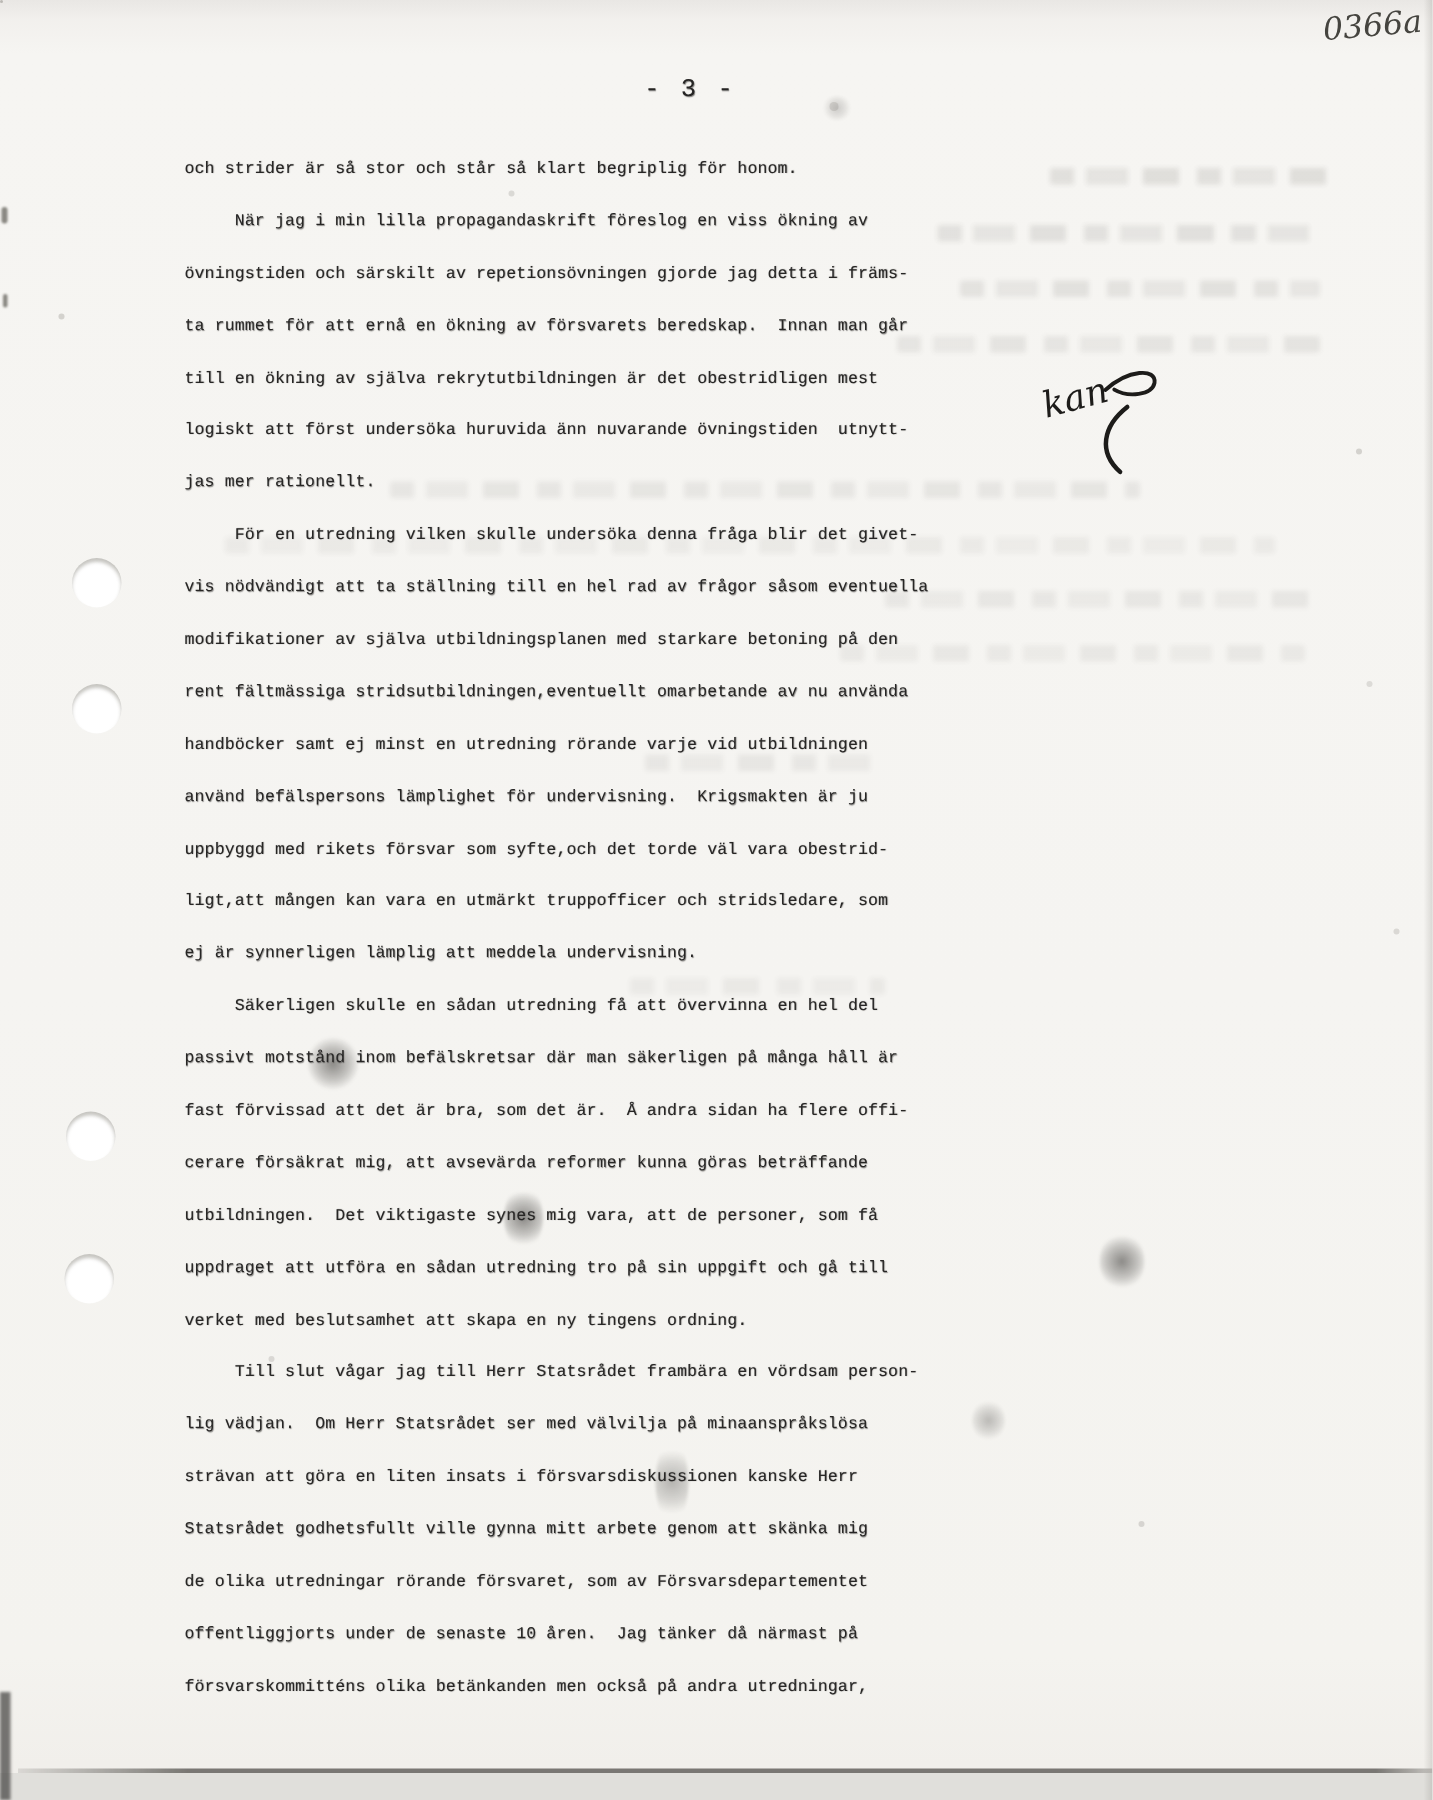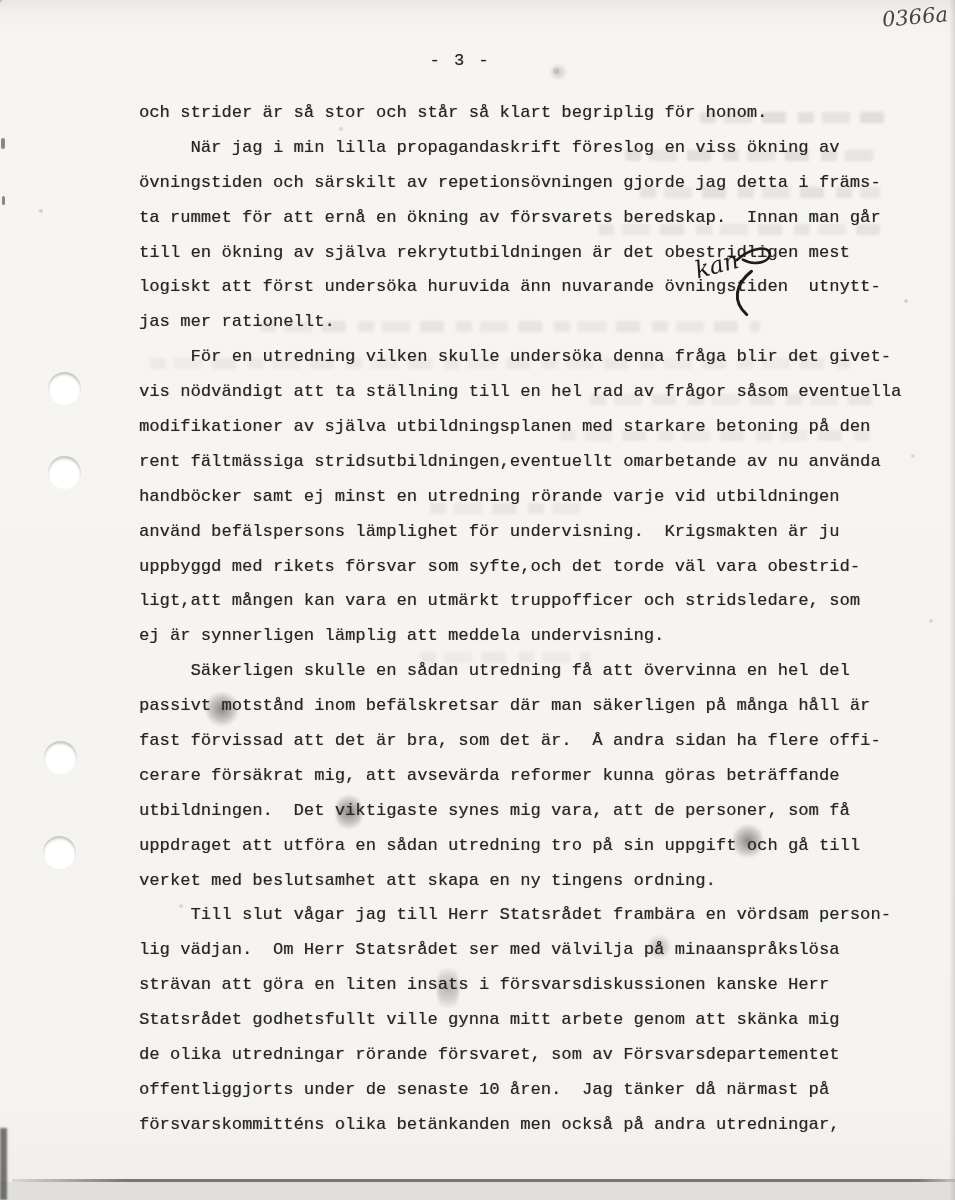--- a/index.html
+++ b/index.html
@@ -18,24 +18,23 @@
   .bottom-line{position:absolute;left:12px;top:1179px;width:943px;height:3px;
     background:linear-gradient(90deg,rgba(90,88,84,.15),rgba(70,68,64,.7) 12%,rgba(70,68,64,.7) 96%,rgba(70,68,64,.25));
     filter:blur(.4px);}
   .left-dark{position:absolute;left:0;top:1128px;width:7px;height:72px;background:#4a4947;opacity:.75;filter:blur(1px);}
   .edge-mark{position:absolute;background:#8a8882;filter:blur(.6px);border-radius:2px;}
   .right-shadow{position:absolute;right:0;top:0;width:6px;height:1200px;
     background:linear-gradient(90deg,rgba(120,118,112,0) ,rgba(120,118,112,.22));}
 
   .text-block{
     position:absolute;left:123px;top:96px;
-    font-size:17px;letter-spacing:.1px;line-height:34.9px;white-space:pre;
+    font-size:11px;letter-spacing:.1px;line-height:34.9px;white-space:pre;
     color:#272625;text-shadow:.4px .4px .7px rgba(40,38,36,.55);
     filter:blur(.25px);
-    margin-left:16px;
   }
   .line{height:34.9px;}
 
   .page-number{
     position:absolute;left:400px;top:51px;width:120px;text-align:center;
     font-size:17px;color:#262524;letter-spacing:2px;
     text-shadow:.4px .4px .7px rgba(40,38,36,.55);filter:blur(.25px);
   }
   .archive-mark{
     position:absolute;left:882px;top:5px;

